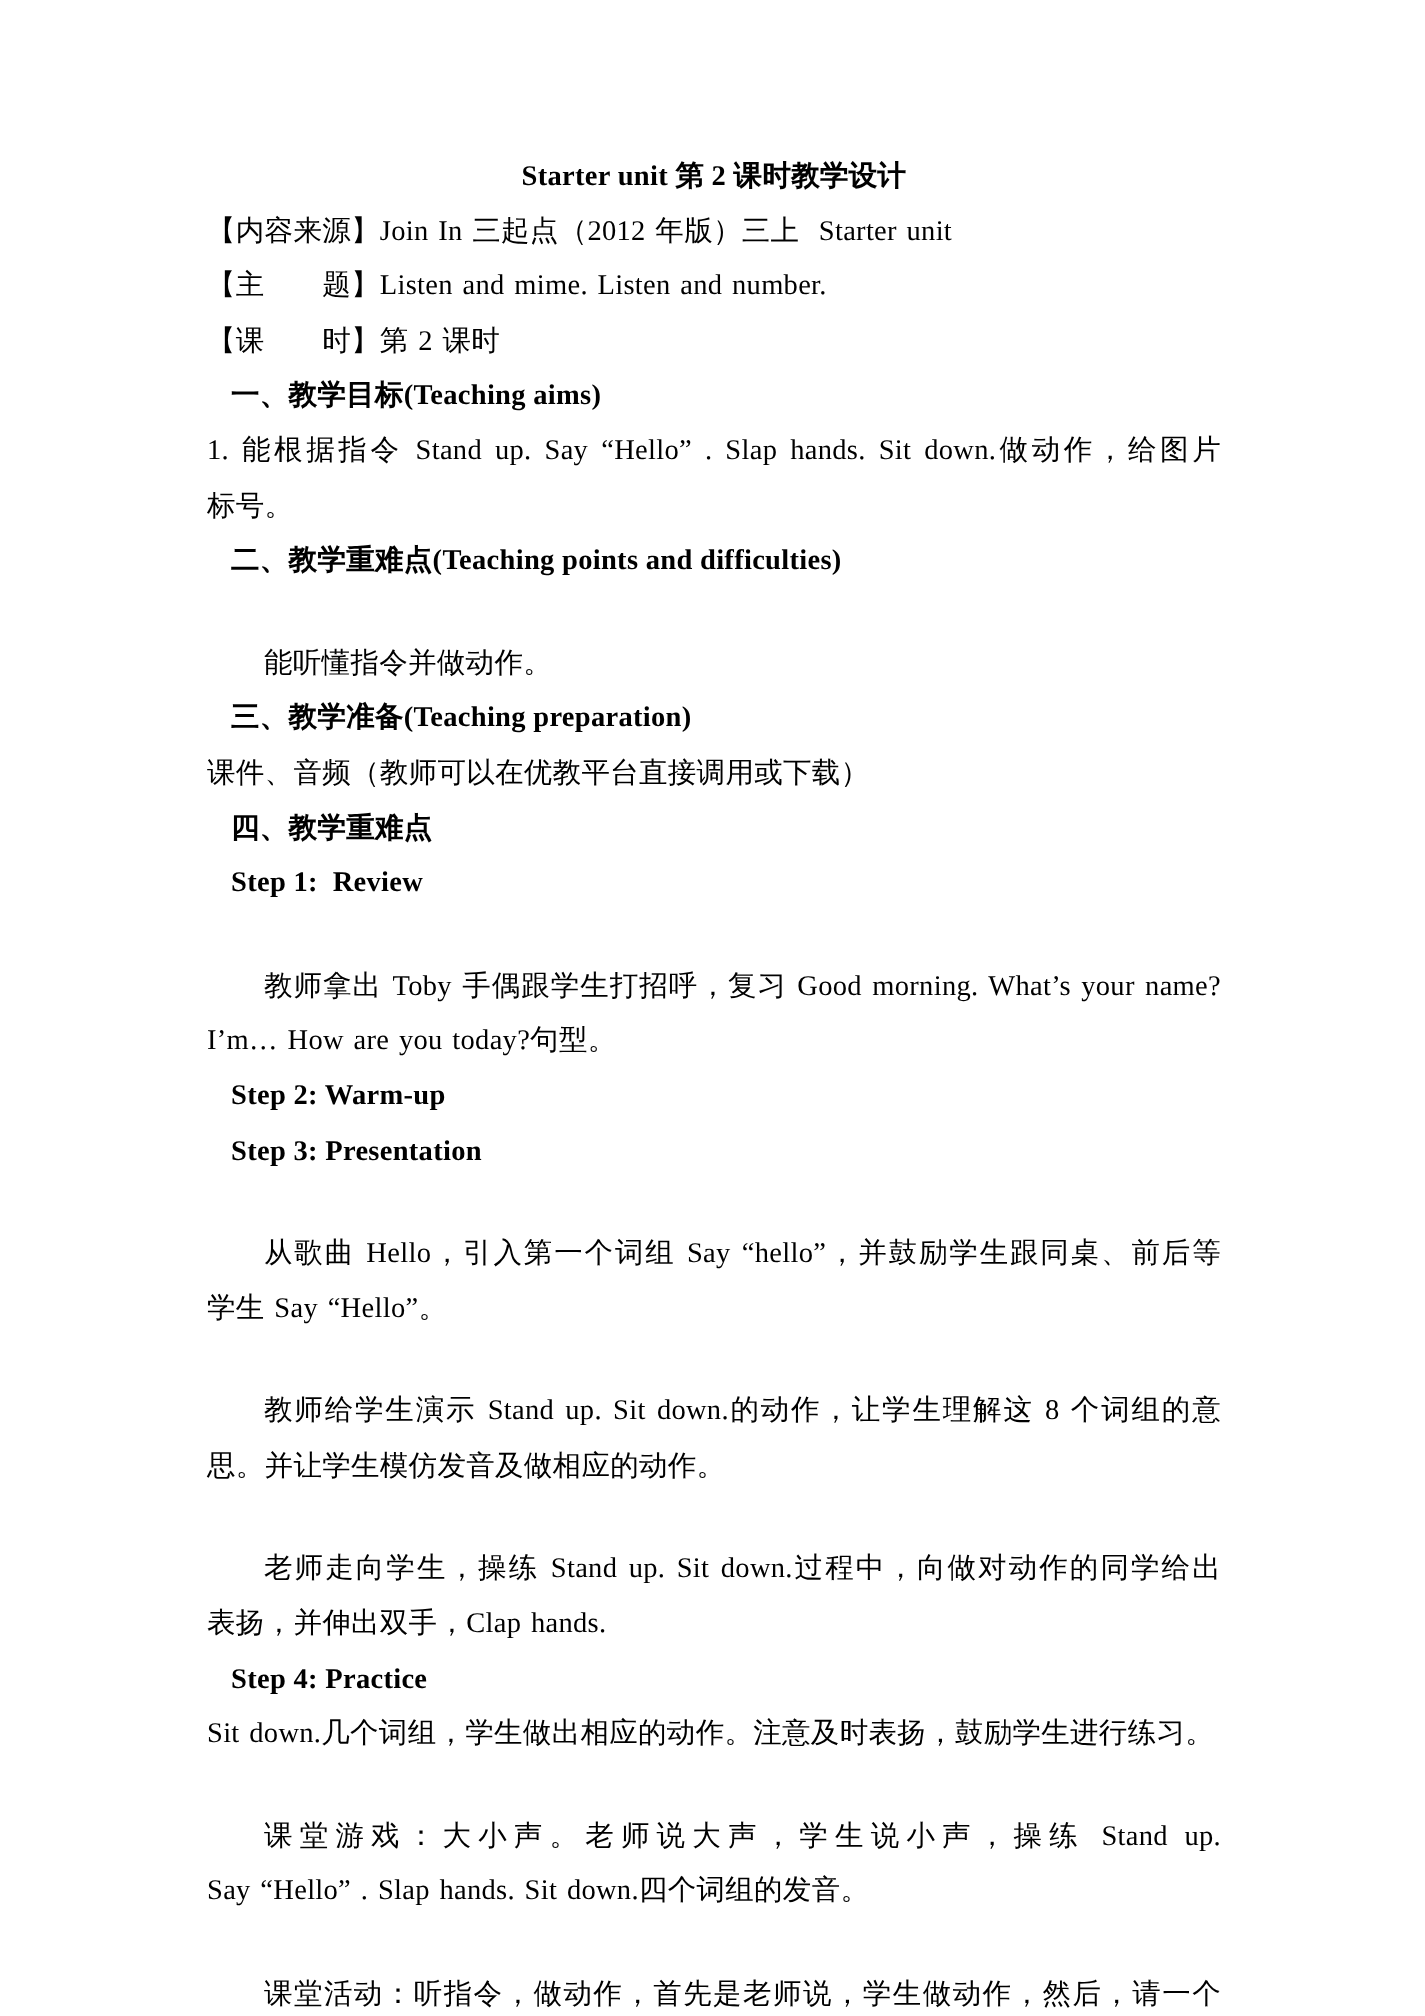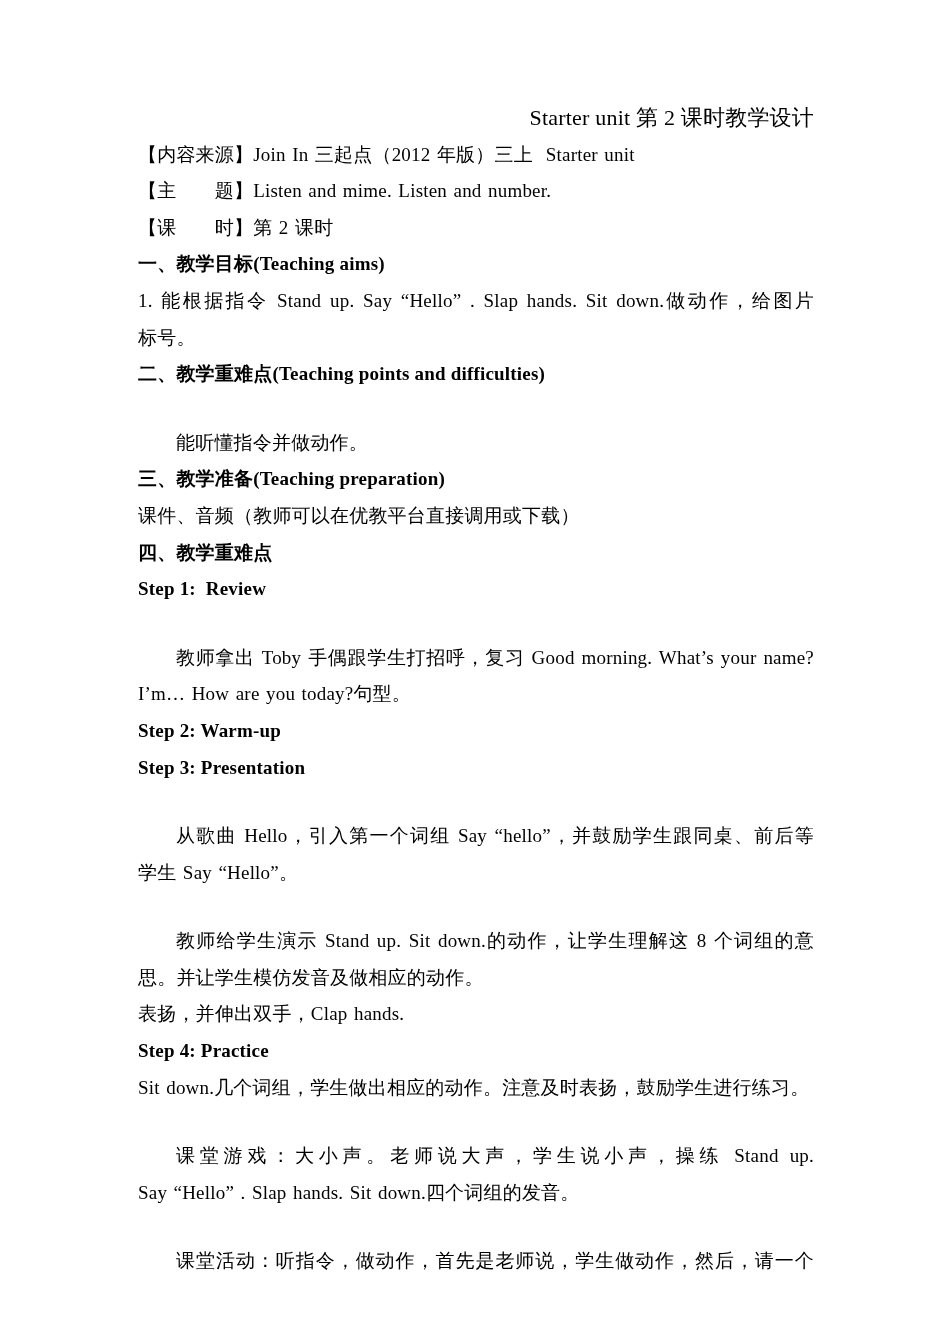--- a/index.html
+++ b/index.html
@@ -22,26 +22,27 @@
     top: 100px;
     width: 676px;
   }
   .line {
     min-height: 36.6px;
     line-height: 36.6px;
     font-size: 19px;
     letter-spacing: 0.2px;
   }
   .title {
-    font-weight: normal;
-    text-align: right;
-    font-size: 22px;
+    font-weight: bold;
+    text-align: center;
+    font-size: 19px;
   }
   .heading {
     font-weight: bold;
+    margin-left: 16px;
   }
   .body {
     word-spacing: 0.08em;
   }
   .indent {
     padding-left: 38px;
     margin-top: 32px;
   }
   .jl {
     text-align: justify;
@@ -68,20 +69,21 @@
       <div class="line heading">四、教学重难点</div>
       <div class="line heading">Step 1:&nbsp; Review</div>
       <div class="line body indent jl">教师拿出 Toby 手偶跟学生打招呼，复习 Good morning. What’s your name?</div>
       <div class="line body">I’m… How are you today?句型。</div>
       <div class="line heading">Step 2: Warm-up</div>
       <div class="line heading">Step 3: Presentation</div>
       <div class="line body indent jl">从歌曲 Hello，引入第一个词组 Say “hello”，并鼓励学生跟同桌、前后等</div>
       <div class="line body">学生 Say “Hello”。</div>
       <div class="line body indent jl">教师给学生演示 Stand up. Sit down.的动作，让学生理解这 8 个词组的意</div>
       <div class="line body">思。并让学生模仿发音及做相应的动作。</div>
+      <div class="line body indent jl">老师走向学生，操练 Stand up. Sit down.过程中，向做对动作的同学给出</div>
       <div class="line body">表扬，并伸出双手，Clap hands.</div>
       <div class="line heading">Step 4: Practice</div>
       <div class="line body">Sit down.几个词组，学生做出相应的动作。注意及时表扬，鼓励学生进行练习。</div>
       <div class="line body indent jl">课堂游戏：大小声。老师说大声，学生说小声，操练 Stand up.</div>
       <div class="line body">Say “Hello” . Slap hands. Sit down.四个词组的发音。</div>
       <div class="line body indent jl">课堂活动：听指令，做动作，首先是老师说，学生做动作，然后，请一个</div>
     </div>
 </div>
 
 </body></html>

